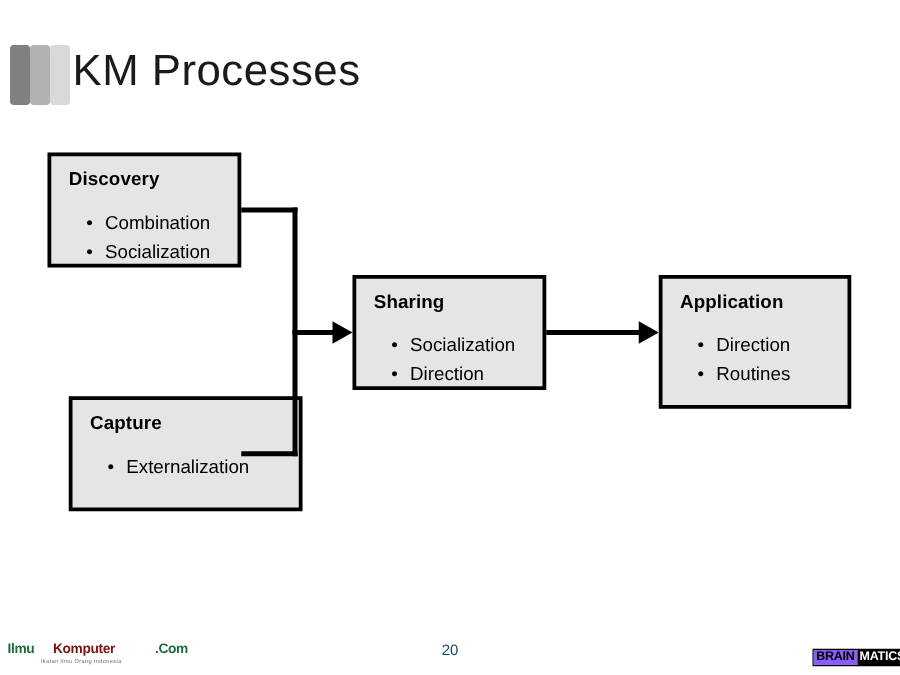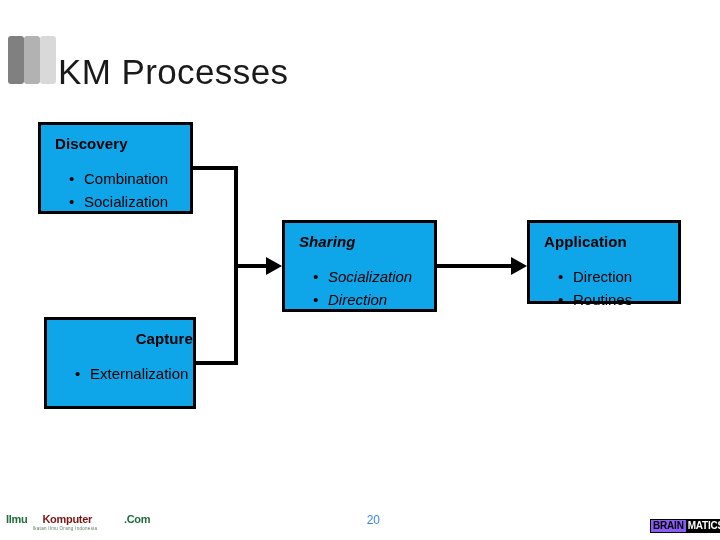--- a/index.html
+++ b/index.html
@@ -31,21 +31,21 @@
     height: 48px;
     border-radius: 3px;
   }
   .title-bar.b1 { background: #808080; }
   .title-bar.b2 { background: #b2b2b2; }
   .title-bar.b3 { background: #d9d9d9; }
 
   #page-title {
     position: absolute;
     left: 58px;
-    top: 48px;
+    top: 33px;
     height: 48px;
     display: flex;
     align-items: center;
     font-size: 35px;
     font-weight: 300;
     letter-spacing: 0.4px;
     color: #1a1a1a;
     white-space: nowrap;
   }
 
@@ -54,21 +54,21 @@
     position: absolute;
     left: 0;
     top: 0;
     width: 720px;
     height: 540px;
   }
   .node {
     position: absolute;
     box-sizing: border-box;
     border: 3px solid #000000;
-    background: #0ea5e9;
+    background: #e5e5e5;
     padding: 9px 0 0 14px;
   }
   .node-title {
     font-size: 15px;
     font-weight: bold;
     color: #000000;
     line-height: 20px;
     margin-bottom: 2px;
     letter-spacing: 0.1px;
   }
@@ -88,23 +88,23 @@
   .node-list li::before {
     content: "\2022";
     position: absolute;
     left: 1px;
     top: 0;
     font-size: 15px;
     line-height: 23px;
   }
 
   #node-discovery   { left: 38px;  top: 122px; width: 155px; height: 92px; }
-  #node-capture     { left: 44px;  top: 317px; width: 152px; height: 92px; text-align: right; }
-  #node-sharing     { left: 282px; top: 220px; width: 155px; height: 92px; font-style: italic; }
-  #node-application { left: 527px; top: 220px; width: 154px; height: 84px; }
+  #node-capture     { left: 55px;  top: 317px; width: 187px; height: 92px; }
+  #node-sharing     { left: 282px; top: 220px; width: 155px; height: 92px; }
+  #node-application { left: 527px; top: 220px; width: 154px; height: 107px; }
 
   
   .conn {
     position: absolute;
     background: #000000;
   }
   
   #conn-discovery-h { left: 193px; top: 166px; width: 45px; height: 4px; }
   
   #conn-capture-h   { left: 193px; top: 361px; width: 45px; height: 4px; }
@@ -151,23 +151,23 @@
     letter-spacing: 0.3px;
     white-space: nowrap;
     text-align: center;
   }
 
   #page-number {
     position: absolute;
     left: 340px;
     top: 513px;
     width: 40px;
-    text-align: right;
+    text-align: center;
     font-size: 12px;
-    color: #3b82f6;
+    color: #0c4a6e;
   }
 
   #footer-logo-right {
     position: absolute;
     left: 650px;
     top: 519px;
     display: flex;
     border: 1px solid #000000;
     font-size: 10px;
     font-weight: bold;

